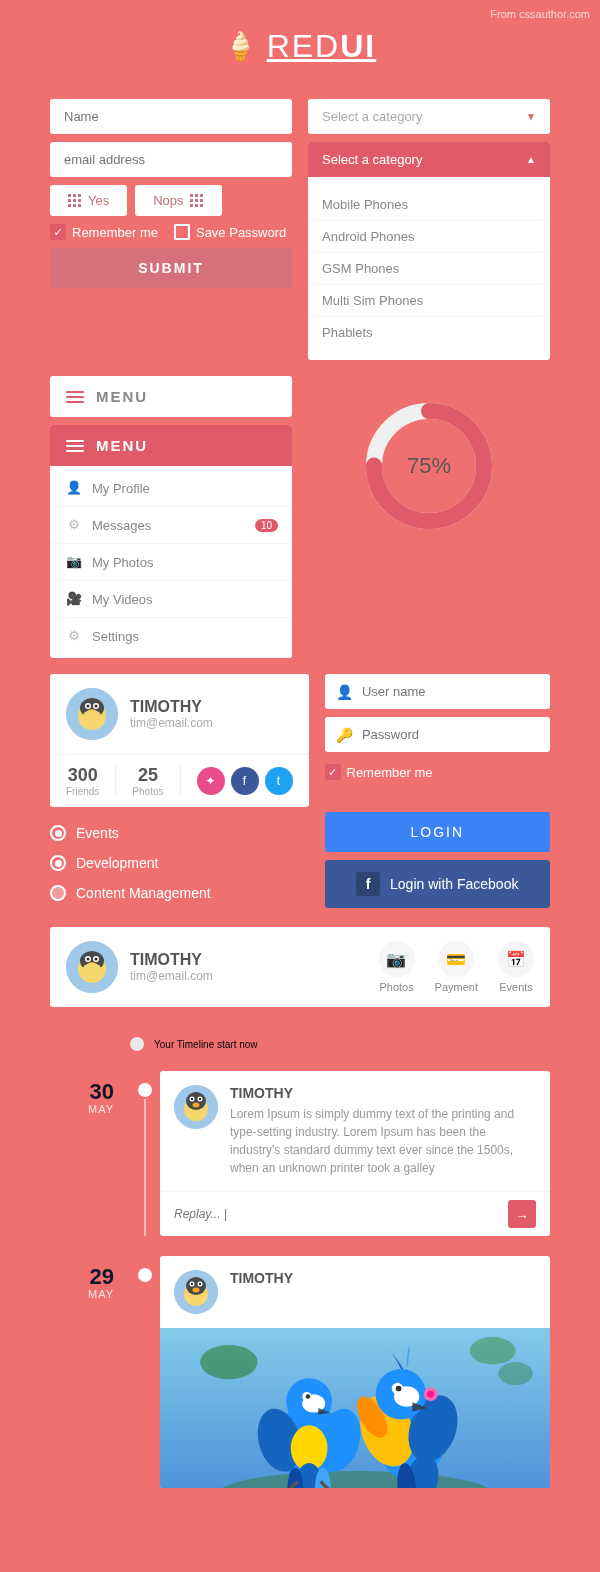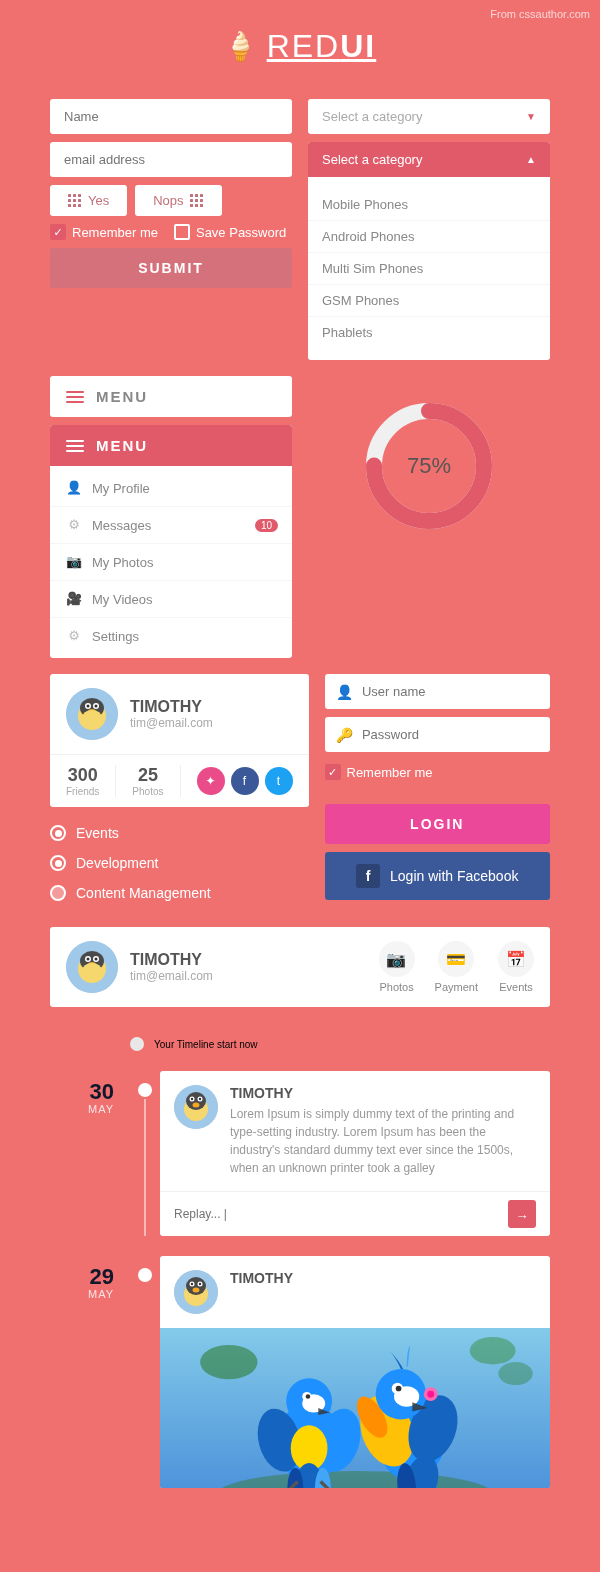--- a/index.html
+++ b/index.html
@@ -357,31 +357,31 @@
     .input-with-icon input {
       border: none;
       outline: none;
       padding: 10px 0;
       font-size: 13px;
       color: #aaa;
       flex: 1;
       background: transparent;
     }
     .login-btn {
-      background: #ec4899;
+      background: #3b82f6;
       color: white;
       border: none;
       border-radius: 3px;
       padding: 12px;
       width: 100%;
       font-size: 14px;
-      font-weight: 700;
+      font-weight: 400;
       letter-spacing: 2px;
       cursor: pointer;
-      margin-top: 12px;
+      margin-top: 20px;
     }
     .fb-login-btn {
       background: #3b5998;
       color: white;
       border: none;
       border-radius: 3px;
       padding: 12px;
       width: 100%;
       font-size: 14px;
       cursor: pointer;
@@ -512,20 +512,21 @@
       display: flex;
       align-items: center;
       gap: 8px;
     }
     .timeline-reply input {
       flex: 1;
       border: none;
       outline: none;
       font-size: 12px;
       color: #a16207;
+      font-style: italic;
     }
     .reply-send {
       width: 28px; height: 28px;
       background: #e05a6a;
       border-radius: 3px;
       display: flex; align-items: center; justify-content: center;
       color: white;
       font-size: 13px;
       cursor: pointer;
     }
@@ -614,22 +615,22 @@
       </div>
       <div style="height:8px;"></div>
       <div class="dropdown-open">
         <div class="dropdown-header">
           <span>Select a category</span>
           <span style="font-size:10px;">▲</span>
         </div>
         <div class="dropdown-items">
           <div class="dropdown-item">Mobile Phones</div>
           <div class="dropdown-item">Android Phones</div>
+          <div class="dropdown-item">GSM Phones</div>
           <div class="dropdown-item">Multi Sim Phones</div>
-          <div class="dropdown-item">GSM Phones</div>
           <div class="dropdown-item">Phablets</div>
         </div>
       </div>
     </div>
   </div>
 
   <div class="two-col">
 
     <div class="left-col">
 

